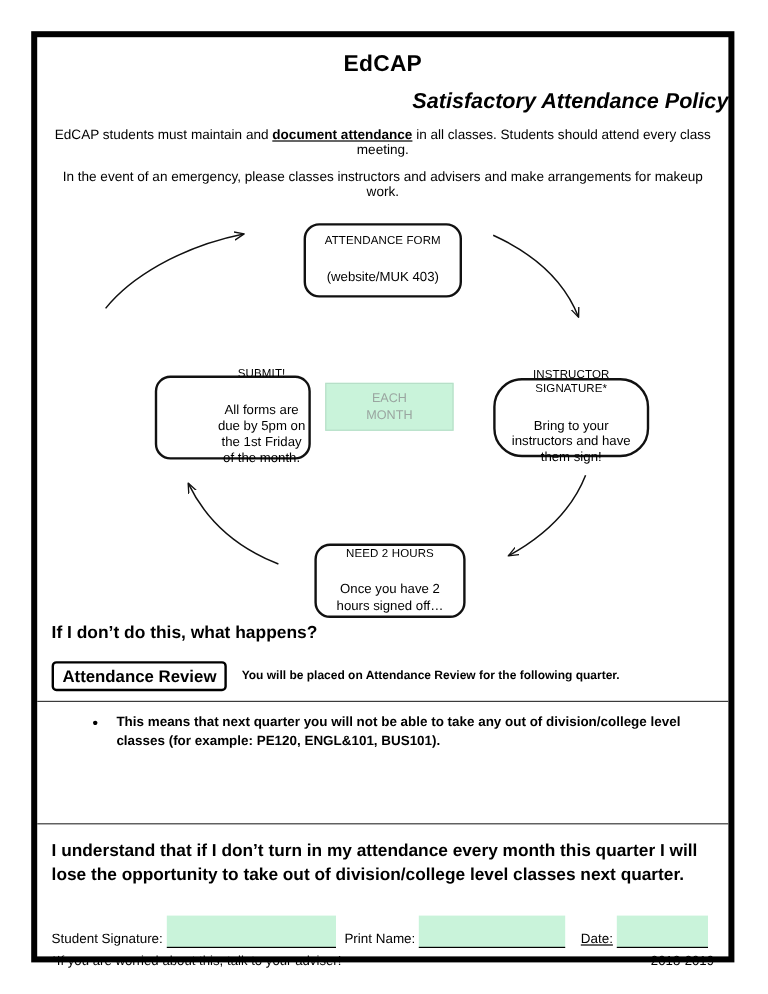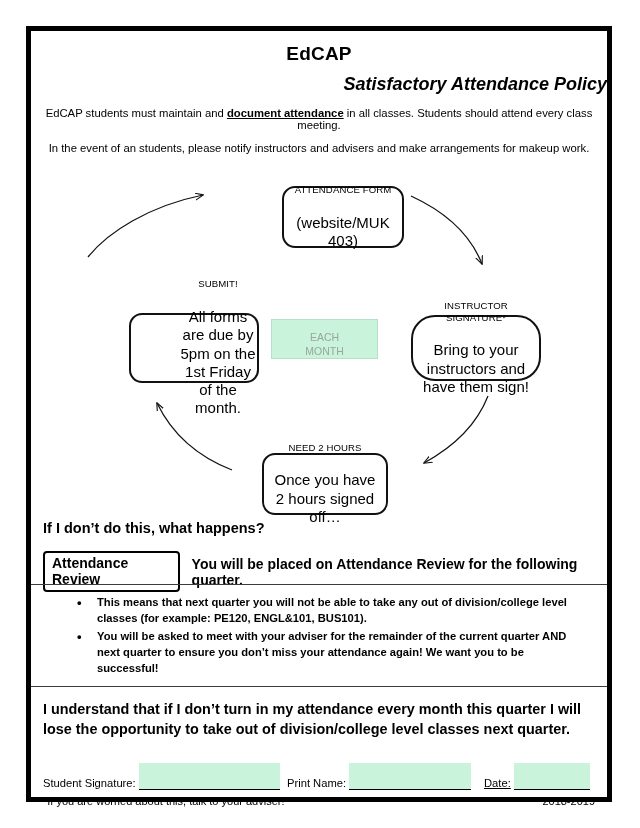--- a/index.html
+++ b/index.html
@@ -87,39 +87,39 @@
     align-items: center;
     justify-content: center;
     text-align: center;
     line-height: 1.22;
   }
   .node .hd {
     font-size: 9.6px;
     letter-spacing: .1px;
   }
   .node .bd {
-    font-size: 15px;
+    font-size: 11px;
     margin-top: 18px;
   }
-  #node-form   { left: 251px; top: 26px;  width: 122px; height: 62px; }
+  #node-form   { left: 222px; top: 26px;  width: 132px; height: 62px; }
   #node-instr  { left: 380px; top: 155px; width: 130px; height: 66px; border-radius: 24px; }
   #node-hours  { left: 231px; top: 293px; width: 126px; height: 62px; }
   #node-submit { left:  98px; top: 153px; width: 130px; height: 70px; padding-left: 48px; }
 
   #node-center {
     position: absolute;
     left: 240px; top: 159px;
     width: 107px; height: 40px;
     background: #c9f3da;
     border: 1px solid #b7dfc8;
     box-sizing: border-box;
     display: flex;
     flex-direction: column;
     align-items: center;
-    justify-content: flex-end;
+    justify-content: center;
     color: #9aa5a0;
     font-size: 10.5px;
     line-height: 1.35;
   }
 
   
   #q-heading {
     position: absolute;
     left: 12px;
     top: 477px;
@@ -137,21 +137,21 @@
   #review-badge {
     border: 2px solid #000;
     border-radius: 4px;
     padding: 2px 7px 3px 7px;
     font-size: 14px;
     font-weight: bold;
     line-height: 1.15;
     background: #fff;
   }
   #review-text {
-    font-size: 14px;
+    font-size: 10px;
     font-weight: bold;
     margin-left: 12px;
   }
   .divider {
     position: absolute;
     left: 0;
     width: 576px;
     height: 0;
     border-top: 1.6px solid #3b3b3b;
   }
@@ -241,21 +241,21 @@
 <div id="page">
   <div id="doc-frame">
     <div id="doc-inner">
 
       <div class="title-main">EdCAP</div>
       <div class="title-sub">Satisfactory Attendance Policy</div>
 
       <div class="intro-line">
         <span>EdCAP students must maintain and </span><span class="u-bold">document attendance</span><span> in all classes. Students should attend every class meeting.</span>
       </div>
-      <div class="intro-line second">In the event of an students, please notify instructors and advisers and make arrangements for makeup work.</div>
+      <div class="intro-line second">In the event of an emergency, please classes instructors and advisers and make arrangements for makeup work.</div>
 
       <div id="diagram">
 
         <svg class="arrows" viewBox="0 0 576 370">
           <defs>
             <marker id="ah" markerWidth="9" markerHeight="9" refX="6.2" refY="3.1" orient="auto" markerUnits="strokeWidth">
               <path d="M0,0.4 L6.6,3.1 L0,5.8" fill="none" stroke="#111" stroke-width="0.9" stroke-linecap="round" stroke-linejoin="round"></path>
             </marker>
           </defs>
 
@@ -299,21 +299,20 @@
 
       <div id="review-row">
         <div id="review-badge">Attendance Review</div>
         <div id="review-text">You will be placed on Attendance Review for the following quarter.</div>
       </div>
 
       <div class="divider" id="divider-1"></div>
 
       <div id="bullets">
         <div class="bullet">This means that next quarter you will not be able to take any out of division/college level classes (for example: PE120, ENGL&amp;101, BUS101).</div>
-        <div class="bullet">You will be asked to meet with your adviser for the remainder of the current quarter AND next quarter to ensure you don’t miss your attendance again! We want you to be successful!</div>
       </div>
 
       <div class="divider" id="divider-2"></div>
 
       <div id="pledge">I understand that if I don’t turn in my attendance every month this quarter I will lose the opportunity to take out of division/college level classes next quarter.</div>
 
       <div id="sig-row">
         <div class="sig-group" id="sig-student">
           <span class="sig-label">Student Signature:</span>
           <span class="sig-fill"></span>

